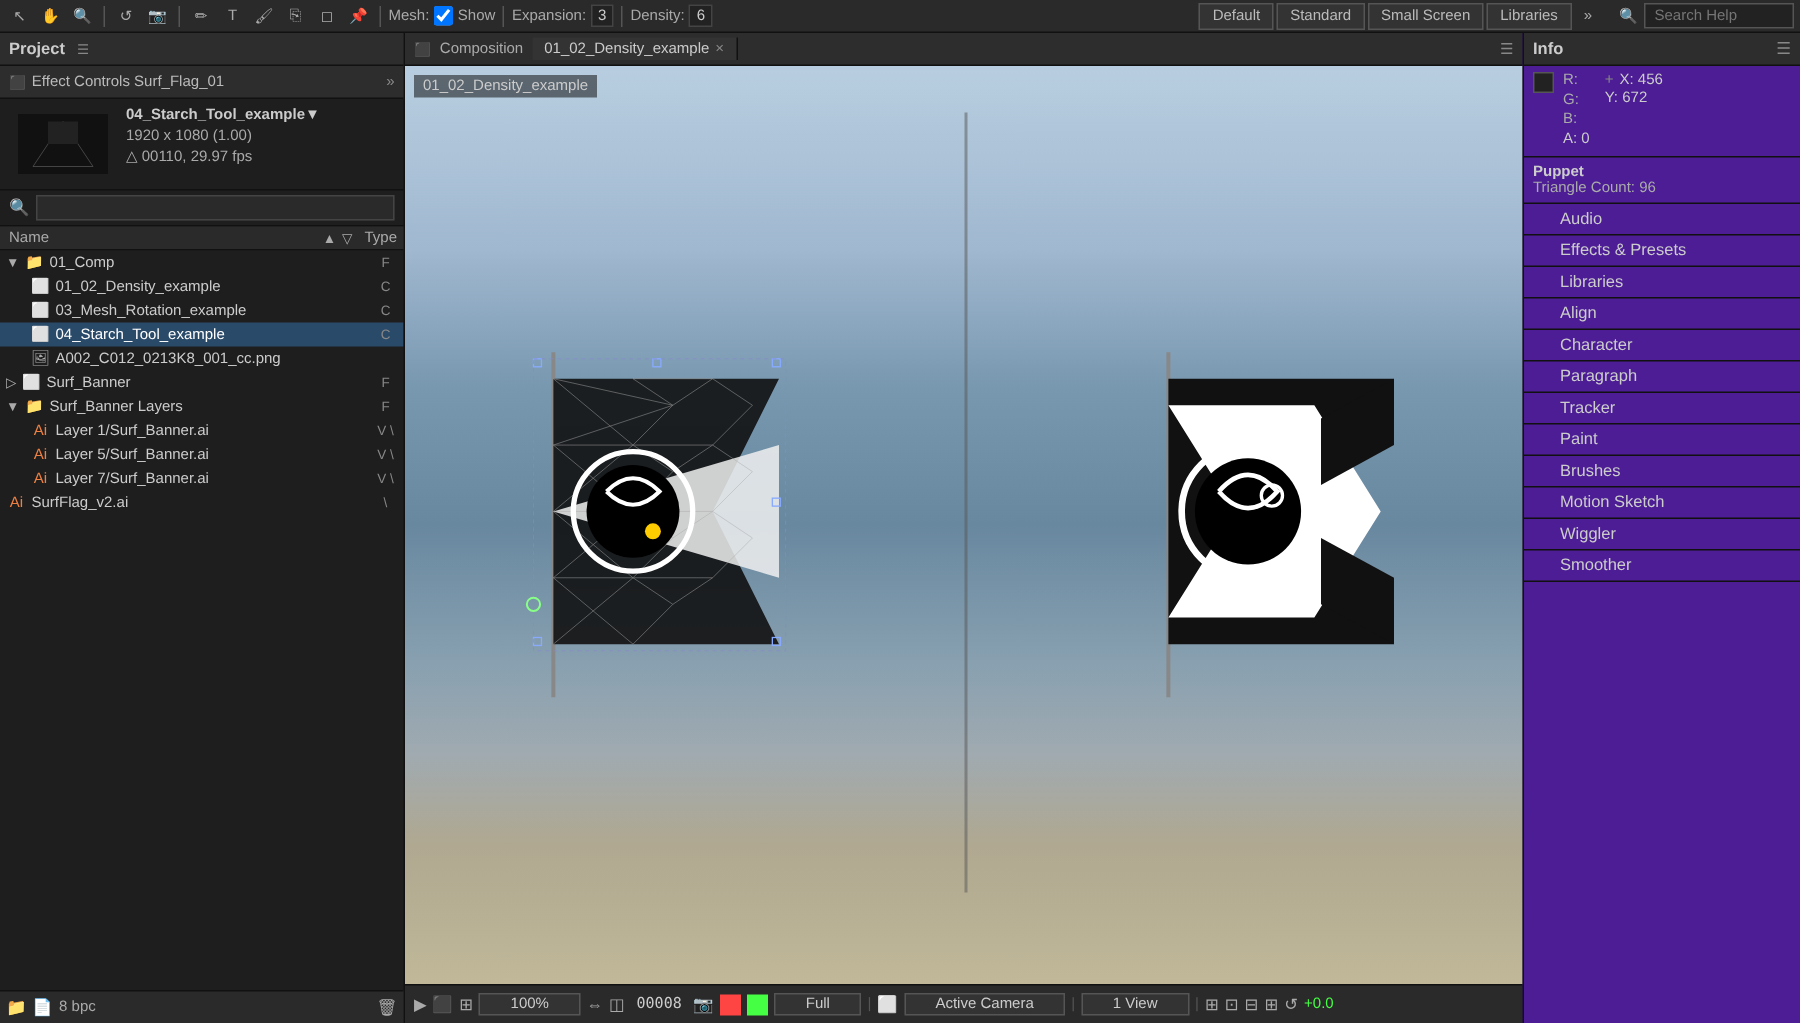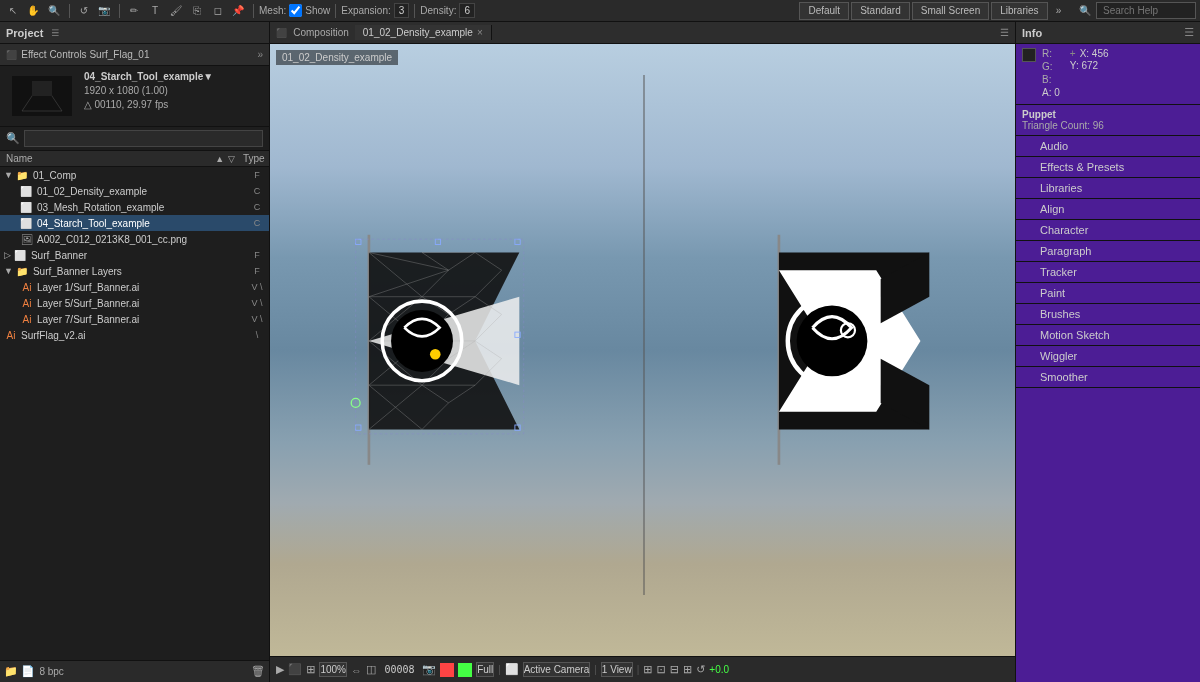--- a/index.html
+++ b/index.html
@@ -299,21 +299,21 @@
       padding: 0 6px;
       gap: 4px;
       border-top: 1px solid #111;
       font-size: 10px;
       color: #aaa;
     }
     .viewer-toolbar select, .viewer-toolbar .vt-val {
       background: #333;
       border: 1px solid #555;
       color: #ccc;
-      padding: 1px 0;
+      padding: 1px 20px;
       font-size: 10px;
     }
     .viewer-green { color: #4f4; font-size: 10px; text-align: right; }
 
     
     .right-panel {
       width: 185px;
       background: #4c1d95;
       border-left: 1px solid #111;
       display: flex;

